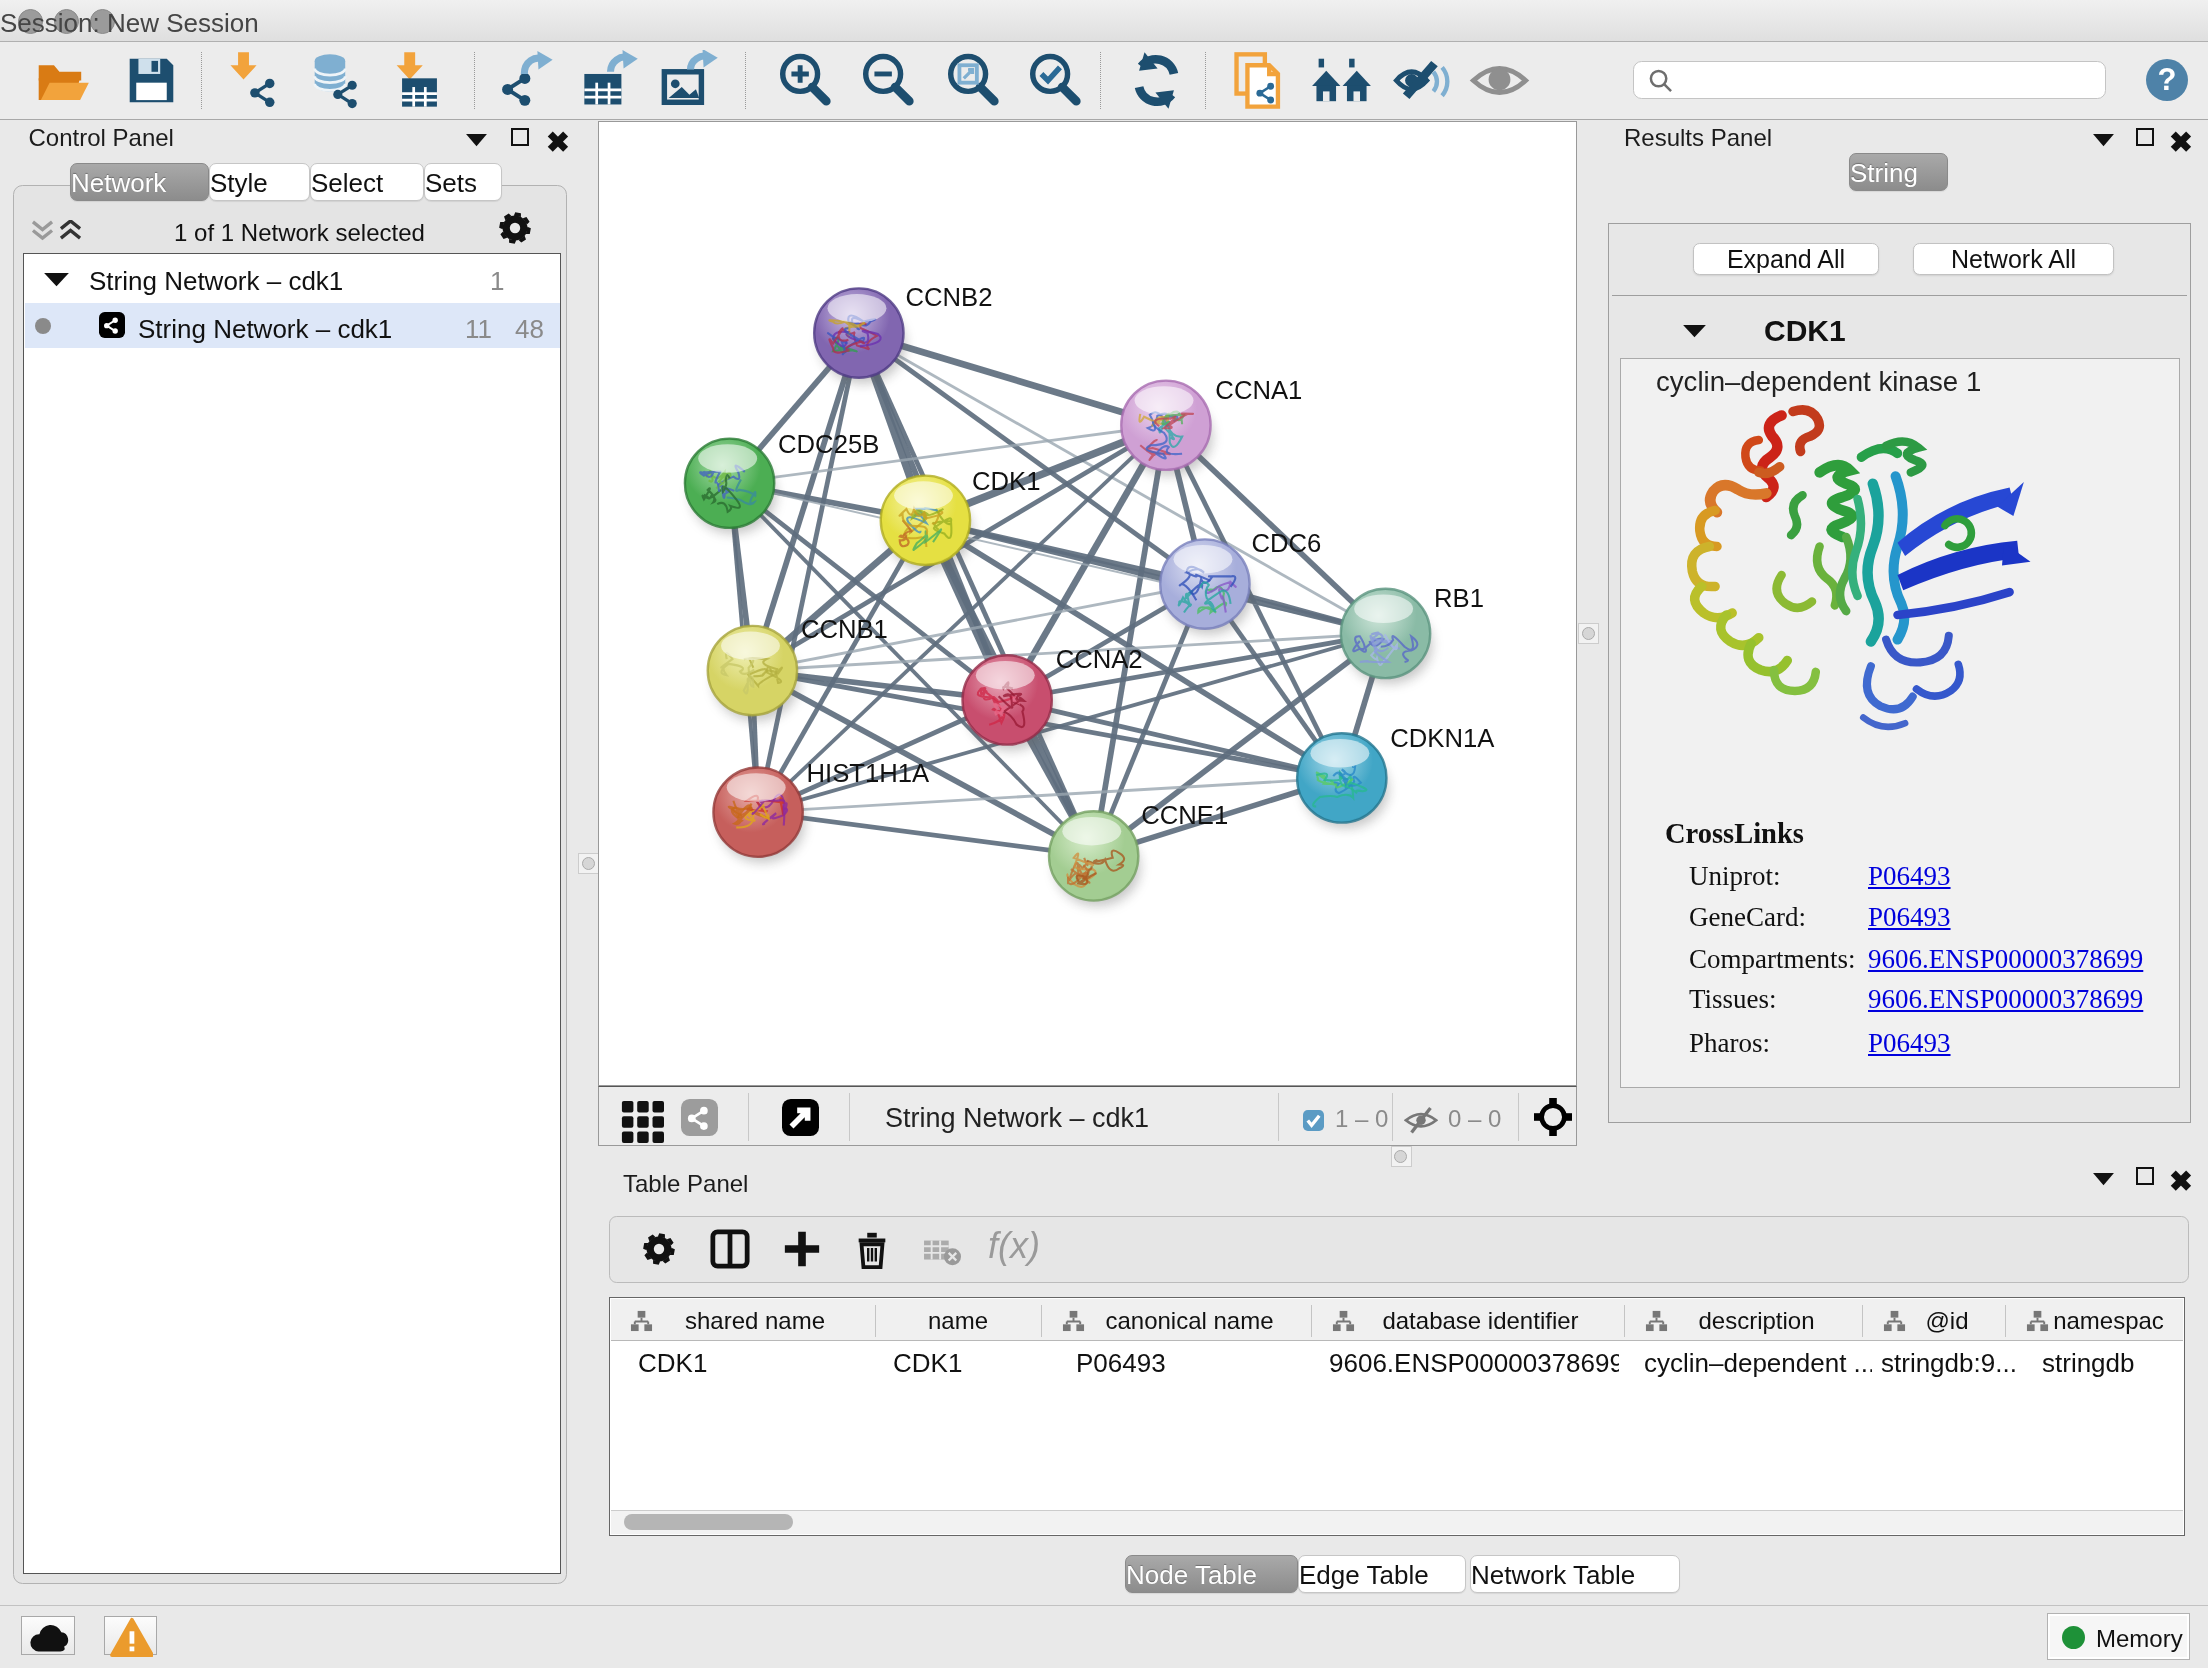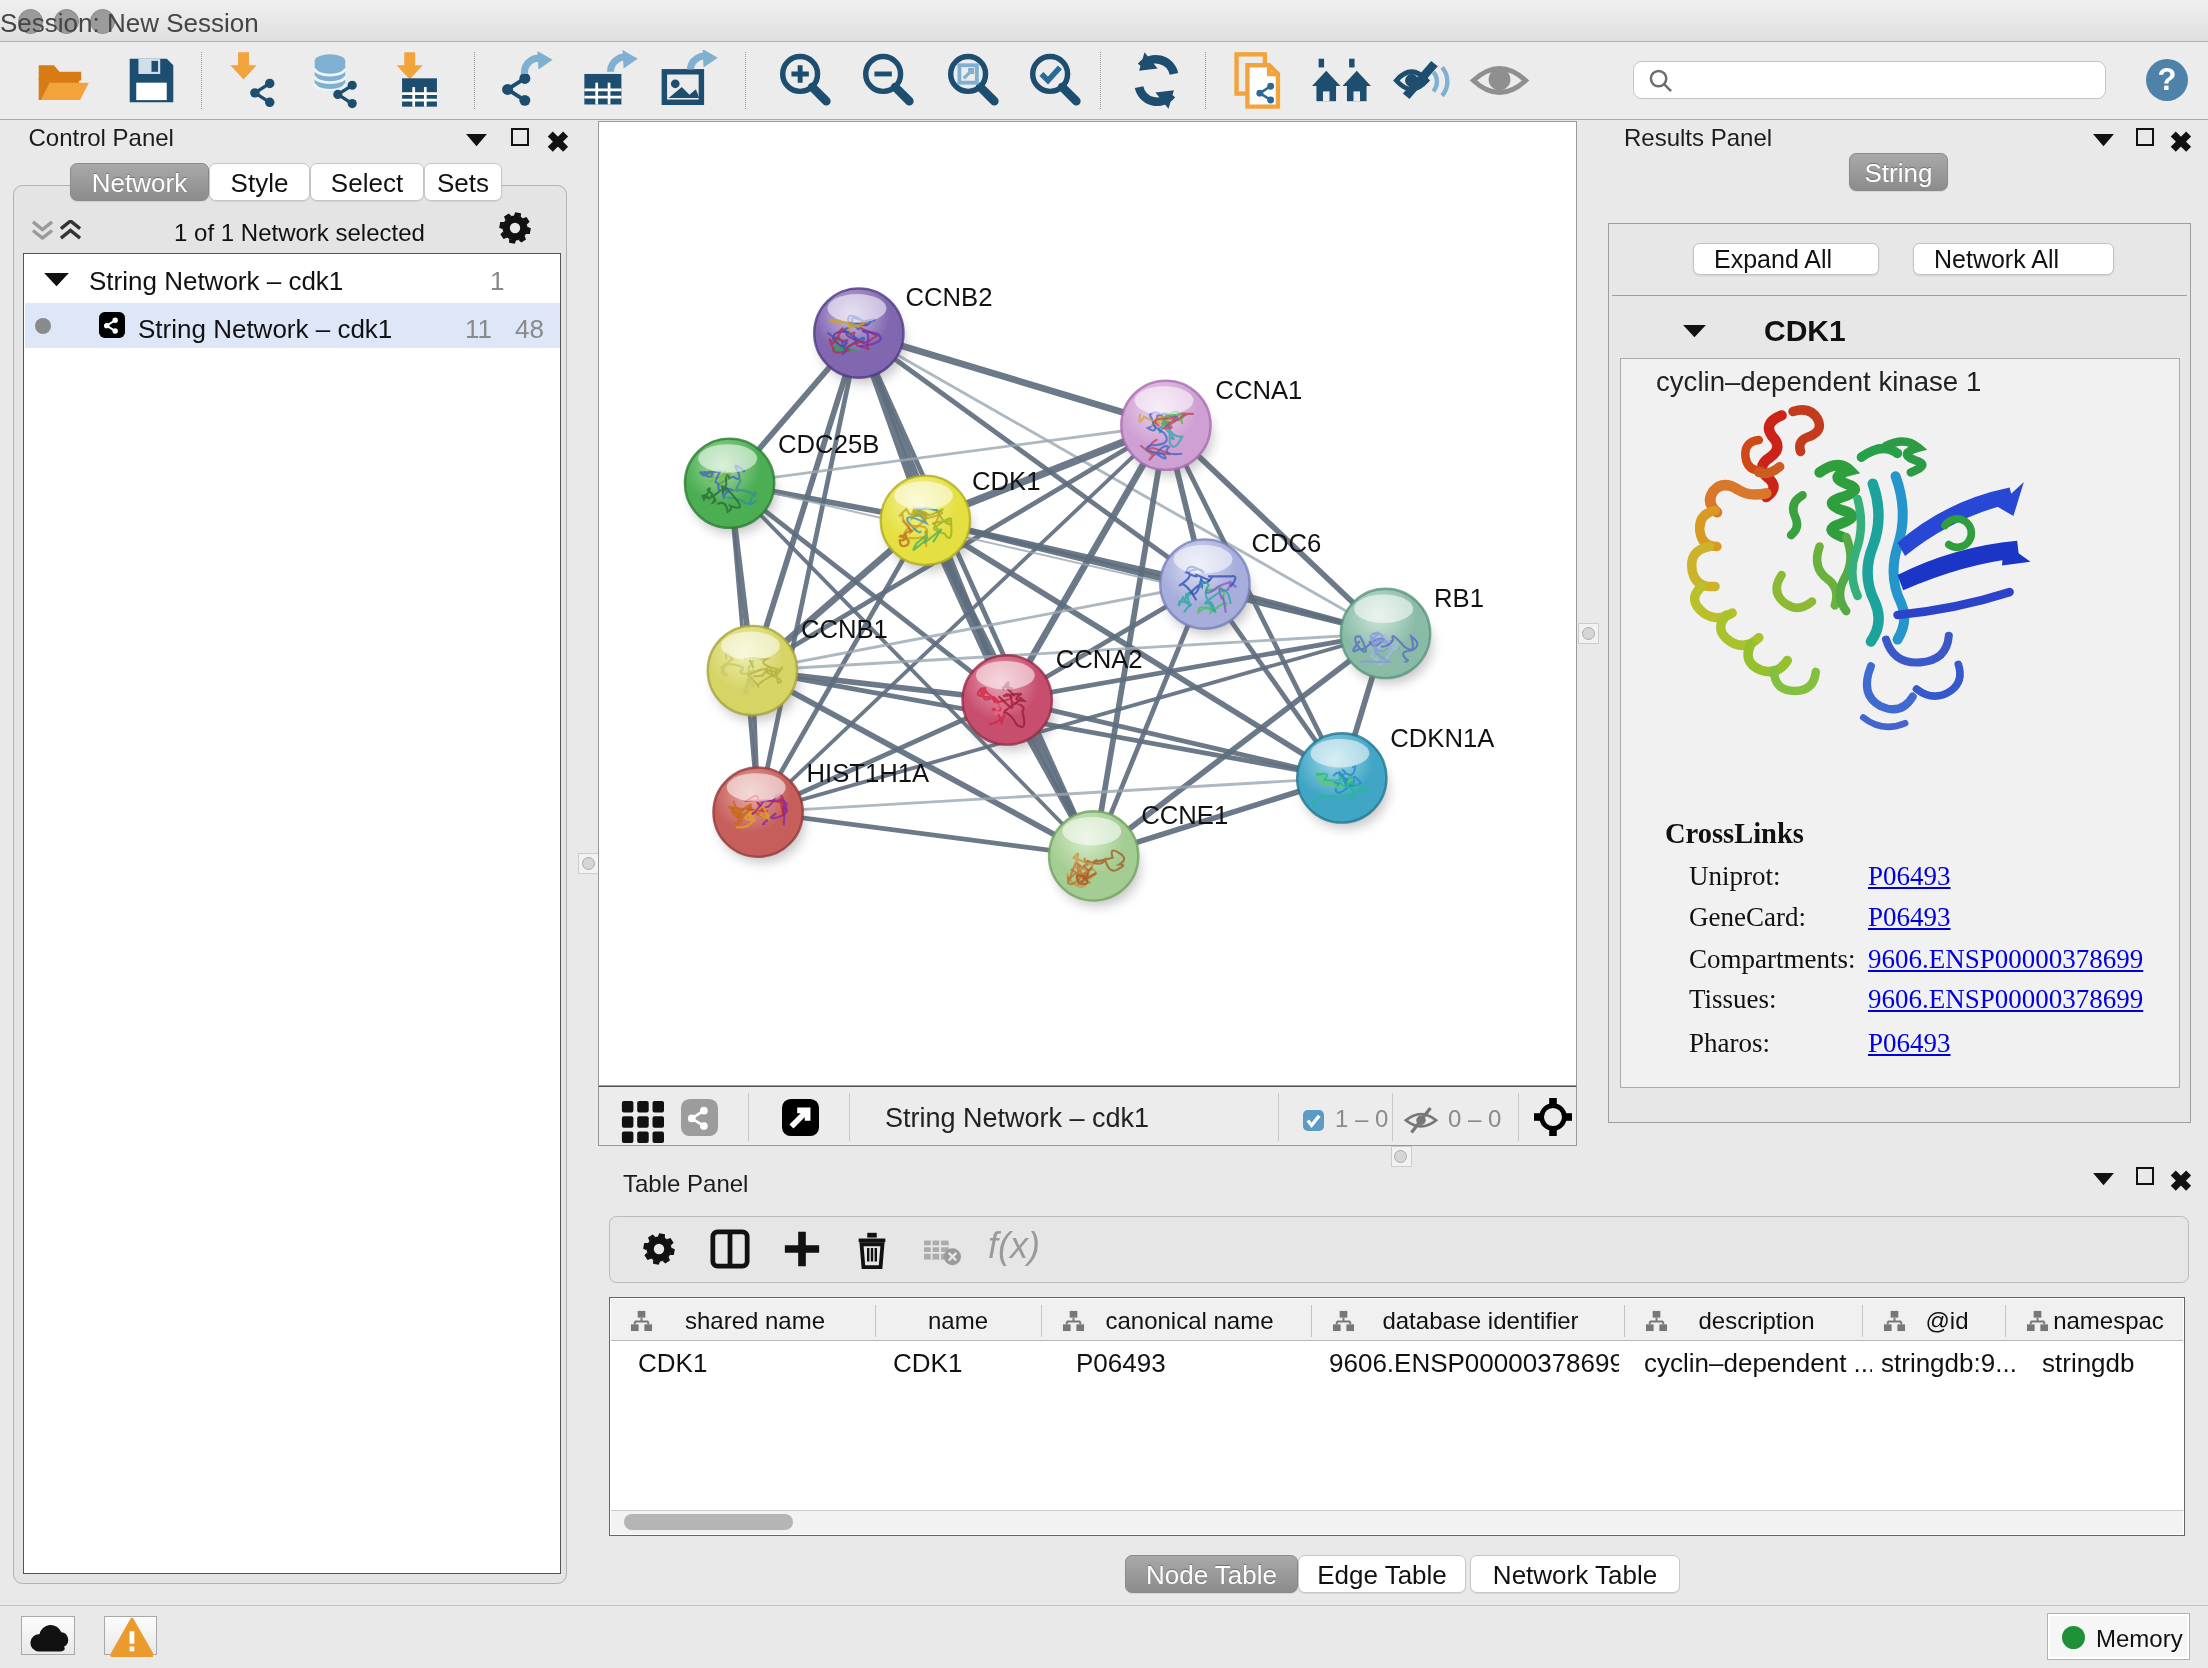--- a/index.html
+++ b/index.html
@@ -1,20 +1,20 @@
 <!DOCTYPE html>
 <html style="font-size:15px"><head><meta charset="utf-8"><title>Session: New Session</title>
 <style>
 * { margin:0; padding:0; box-sizing:border-box; }
 html,body { width:2208px; height:1668px; font-family:"Liberation Sans", sans-serif; background:#e9e9e9; overflow:hidden; position:relative;}
 .abs { position:absolute; }
 .panel-title { font-size:24px; color:#1c1c1c; }
-.tab { position:absolute; height:38px; border-radius:7px; text-align:center; font-size:26px; line-height:38px; color:#111; background:#fff; border:1px solid #c6c6c6; box-shadow:0 1px 1px rgba(0,0,0,0.08);}
+.tab { position:absolute; height:38px; border-radius:7px; font-size:26px; line-height:38px; color:#111; background:#fff; border:1px solid #c6c6c6; box-shadow:0 1px 1px rgba(0,0,0,0.08);}
 .tab.sel { background:linear-gradient(#a9a9a9,#8c8c8c); color:#fff; border:1px solid #8a8a8a; text-shadow:0 -1px 1px rgba(0,0,0,0.3);}
-.wbtn { position:absolute; background:#fff; border:1px solid #c2c2c2; border-radius:6.7px; font-size:25px; color:#111; text-align:left; box-shadow:0 1px 1.9px rgba(0,0,0,0.10);padding-left:20px;}
+.wbtn { position:absolute; background:#fff; border:1px solid #c2c2c2; border-radius:6.7px; font-size:25px; color:#111; text-align:center; box-shadow:0 1px 1.9px rgba(0,0,0,0.10);}
 .gray { color:#8a8a8a; }
 </style></head>
 <body>
 <div class="abs" style="left:0;top:0;width:2208px;height:42px;background:linear-gradient(#f0f0f0,#dfdfdf);border-bottom:1px solid #b0b0b0"></div>
 <div class="abs" style="left:18px;top:8.6px;width:25px;height:25px;border-radius:50%;background:#9b9b9b;border:1px solid #8a8a8a"></div>
 <div class="abs" style="left:54px;top:8.6px;width:25px;height:25px;border-radius:50%;background:#9b9b9b;border:1px solid #8a8a8a"></div>
 <div class="abs" style="left:90px;top:8.6px;width:25px;height:25px;border-radius:50%;background:#9b9b9b;border:1px solid #8a8a8a"></div>
 <div class="abs" style="left:0;top:7.6px;width:2208px;text-align:left;font-size:26px;font-weight:normal;color:#454545">Session: New Session</div>
 <div class="abs" style="left:0;top:42px;width:2208px;height:78px;background:#ececec;border-bottom:1.9px solid #a8a8a8"></div>
 <div style="position:absolute;left:30px;top:50px;width:61px;height:61px"><svg width="61" height="61" viewBox="0 0 56 56">

